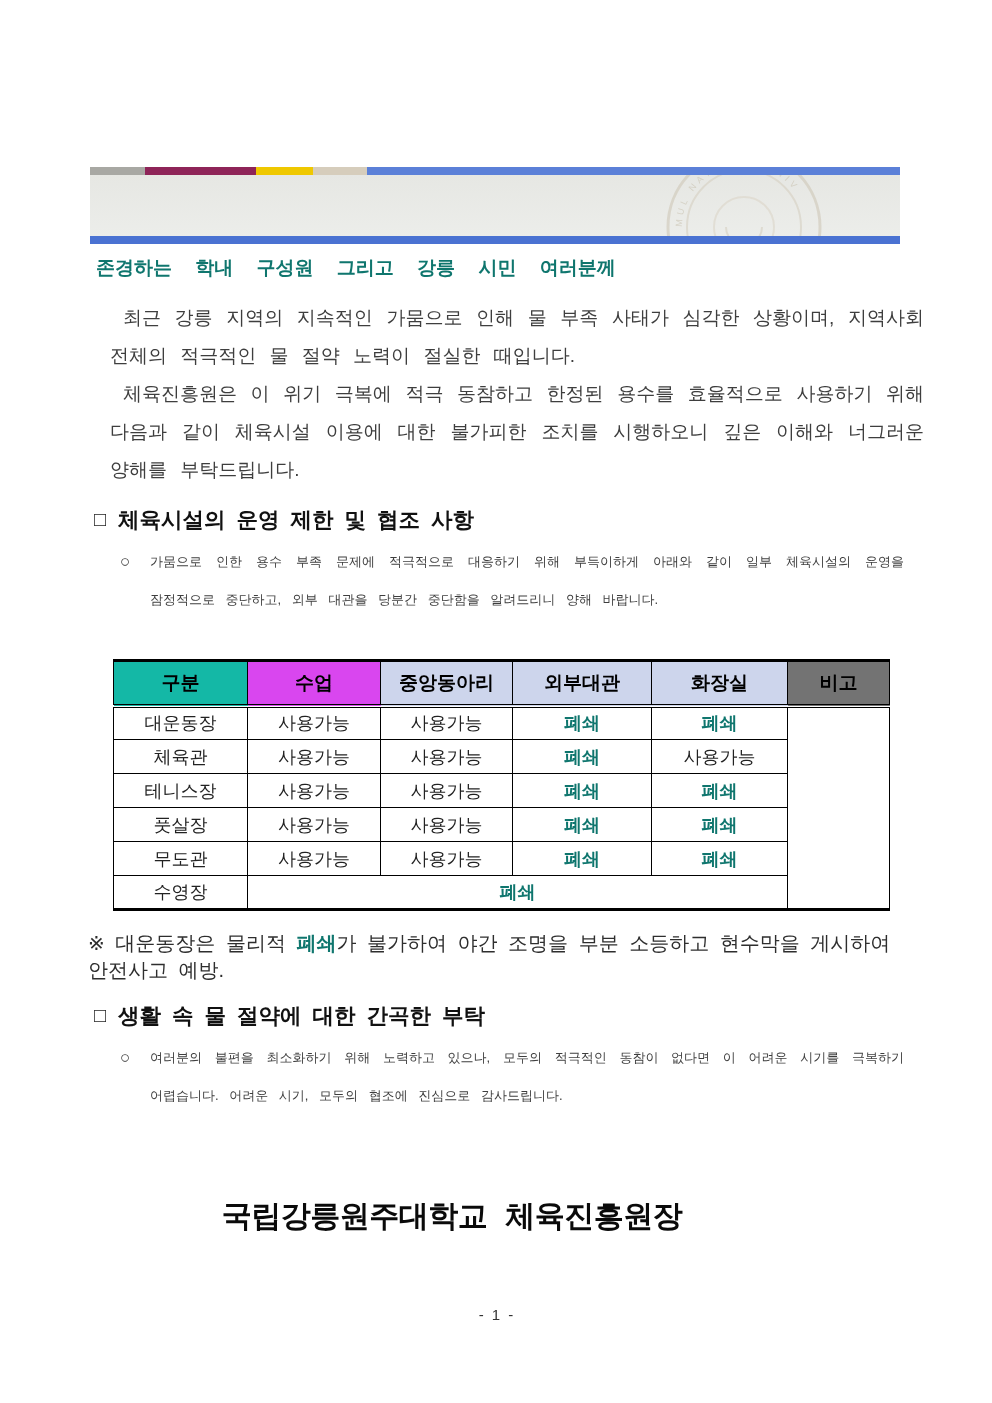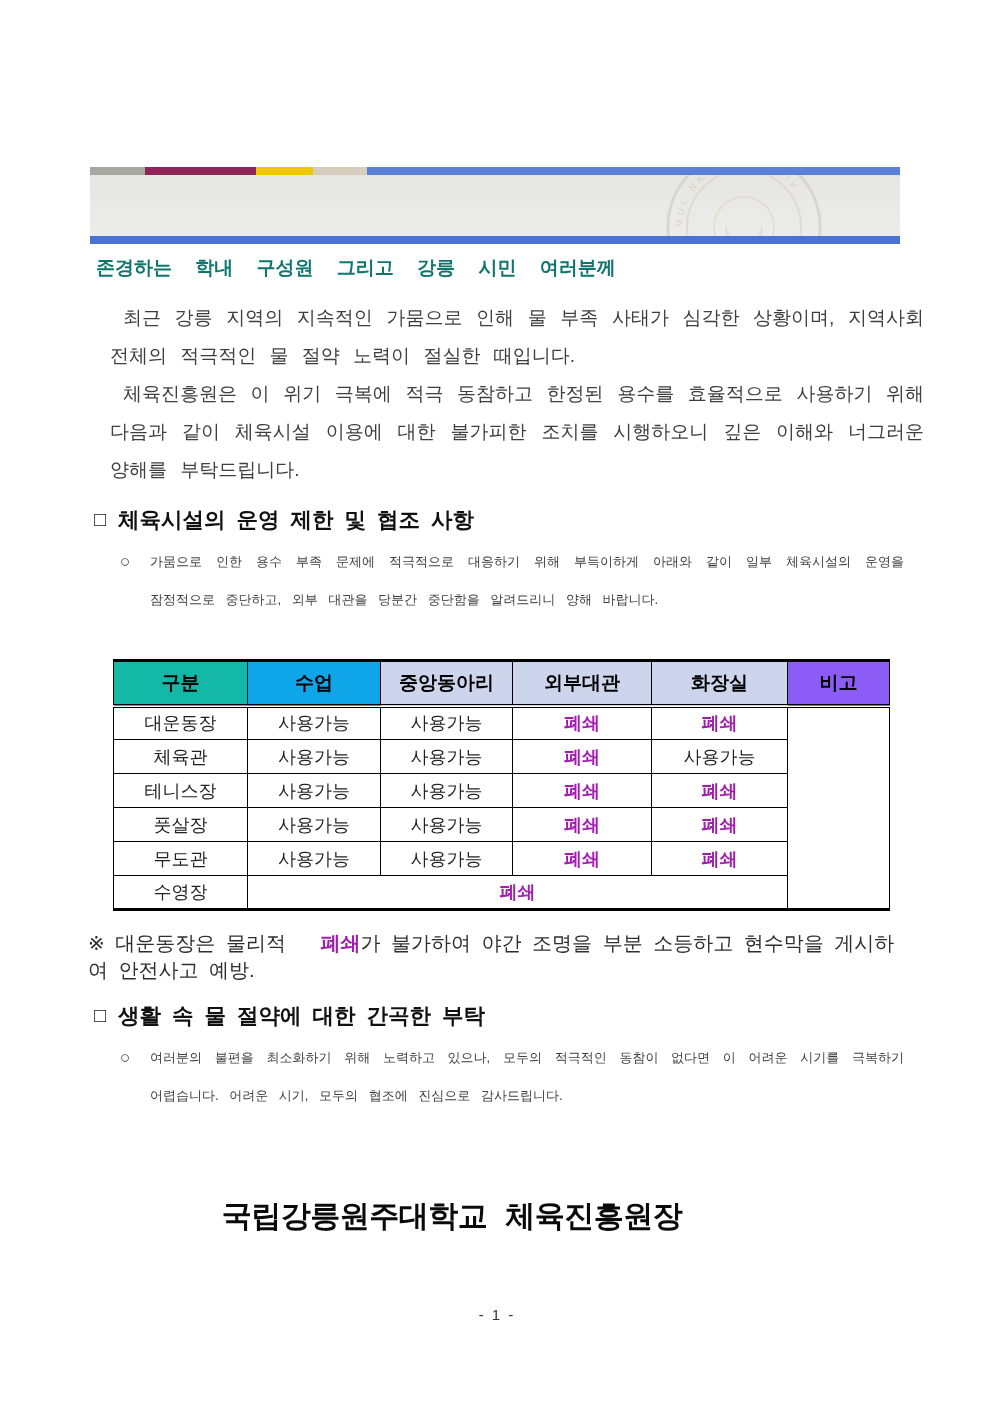--- a/index.html
+++ b/index.html
@@ -43,21 +43,21 @@
 
   
   .tbl-wrap { left:113px; top:659px; }
   table { border-collapse:collapse; table-layout:fixed; }
   th, td { border:1px solid #000; text-align:center; vertical-align:middle; }
   th { height:45px; font-size:19px; font-weight:800; color:#000;
        border-bottom:4px double #000; border-top:3px solid #000; }
   td { height:34px; font-size:18px; font-weight:400; color:#222; }
   tr:last-child td { border-bottom:3px solid #000; }
   td.remarks { border-bottom:3px solid #000; }
-  td.bold, .bold { font-weight:800; color:#a21caf;margin-left:24px; }
+  td.bold, .bold { font-weight:800; color:#0f766e; }
 
   
   .note { left:88px; top:930px; width:820px; font-size:20px; color:#2e2e2e; word-spacing:5px; }
   .note .bold { font-weight:800; }
   .signature { left:0; top:1196px; width:904px; text-align:center; font-size:30px; font-weight:900;
                color:#0a0a0a; letter-spacing:-0.5px; word-spacing:10px; }
   .pagenum { left:0; top:1306px; width:992px; text-align:center; font-size:15px; color:#333;
              word-spacing:4px; }
 </style>
 </head>
@@ -110,25 +110,25 @@
         <col style="width:134px">
           <col style="width:133px">
           <col style="width:132px">
         <col style="width:139px">
           <col style="width:136px">
           <col style="width:102px">
       </colgroup>
       <tbody>
           <tr>
         <th style="background:#14b8a6">구분</th>
-        <th style="background:#0ea5e9">수업</th>
+        <th style="background:#d946ef">수업</th>
         <th style="background:#cdd5ec">중앙동아리</th>
         <th style="background:#cdd5ec">외부대관</th>
         <th style="background:#cdd5ec">화장실</th>
-        <th style="background:#8b5cf6">비고</th>
+        <th style="background:#737373">비고</th>
       </tr>
       <tr>
         <td>대운동장</td>
         <td class="status">사용가능</td>
         <td class="status">사용가능</td>
         <td class="status bold">폐쇄</td>
         <td class="status bold">폐쇄</td>
         <td class="remarks" rowspan="6"></td>
       </tr>
       <tr>

